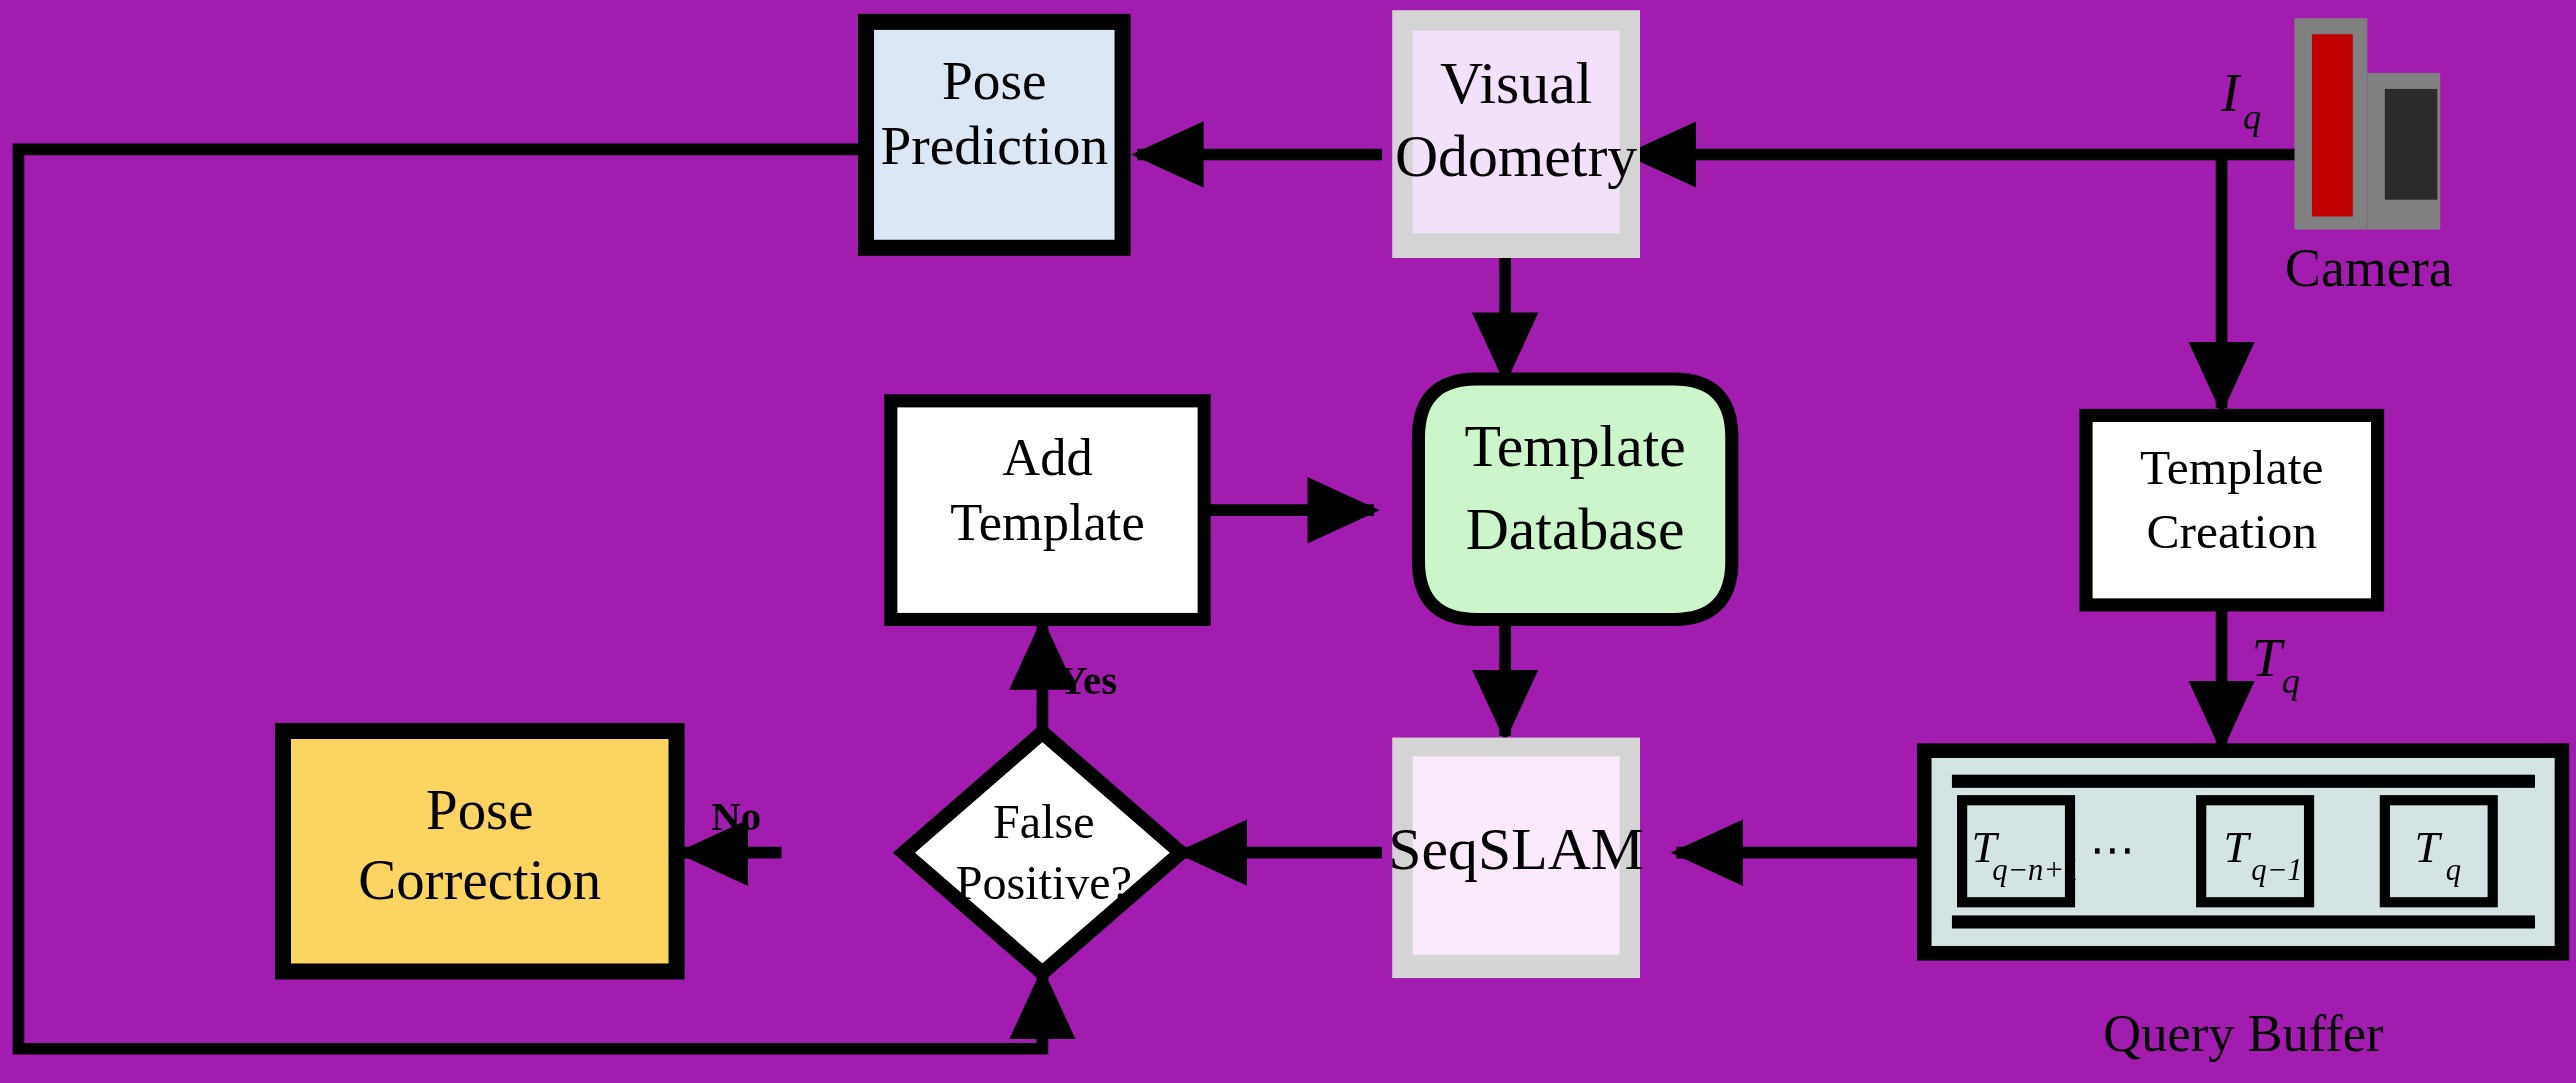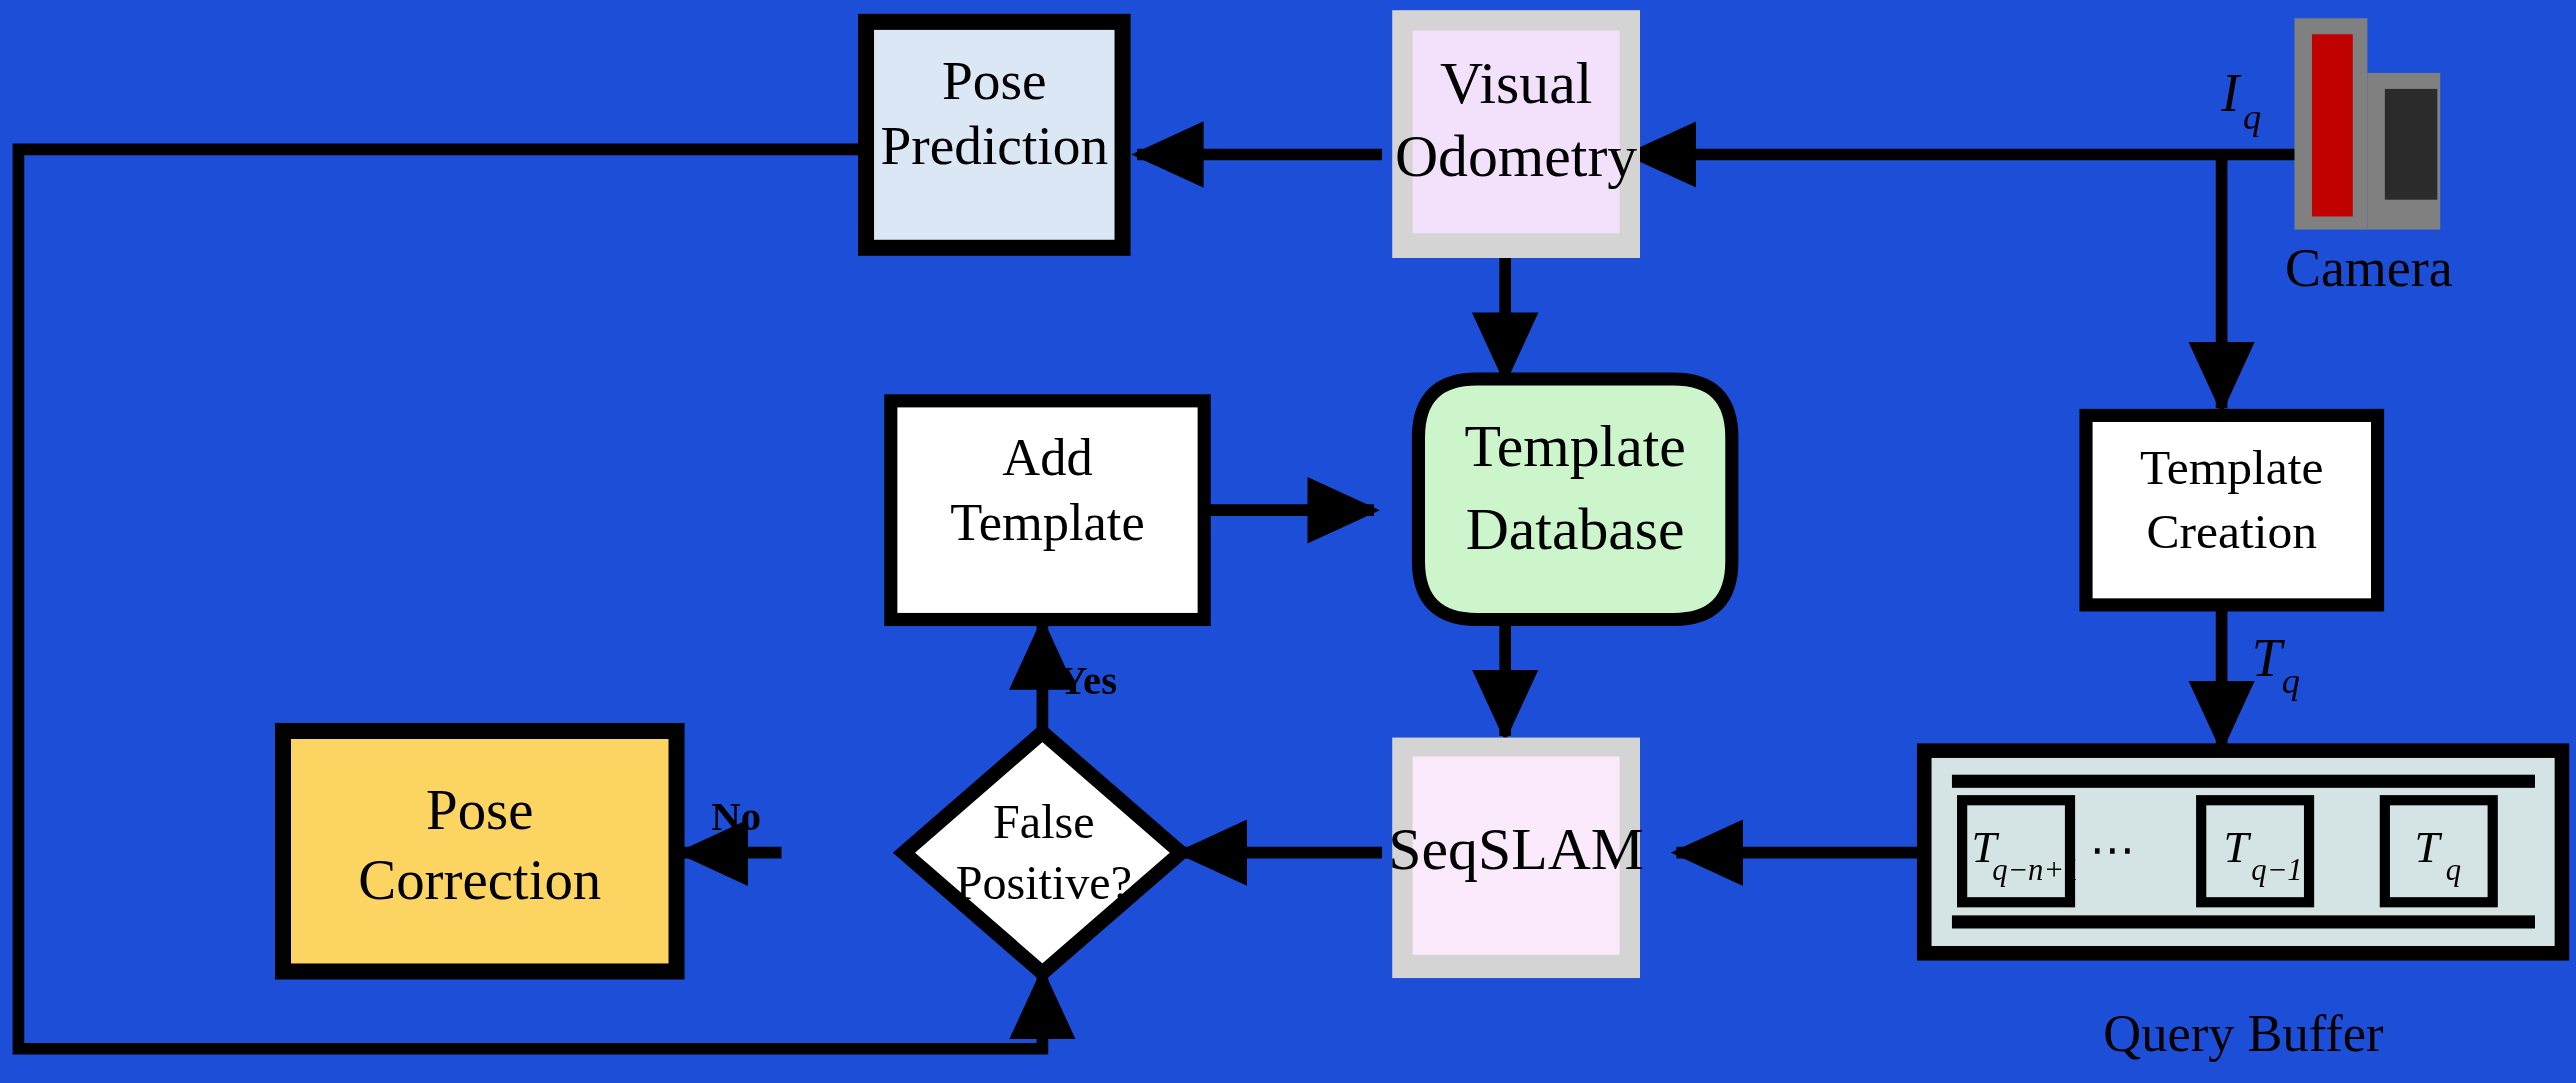--- a/index.html
+++ b/index.html
@@ -10,21 +10,21 @@
   body {
     width: 2576px;
     height: 1083px;
     font-family: "Liberation Serif", "DejaVu Serif", serif;
     overflow: hidden;
   }
   #diagram-root {
     position: relative;
     width: 2576px;
     height: 1083px;
-    background: #1d4ed8;
+    background: #a21caf;
   }
   svg#flow {
     position: absolute;
     inset: 0;
     width: 2576px;
     height: 1083px;
     display: block;
   }
   .node-label {
     font-family: "Liberation Serif", "DejaVu Serif", serif;

